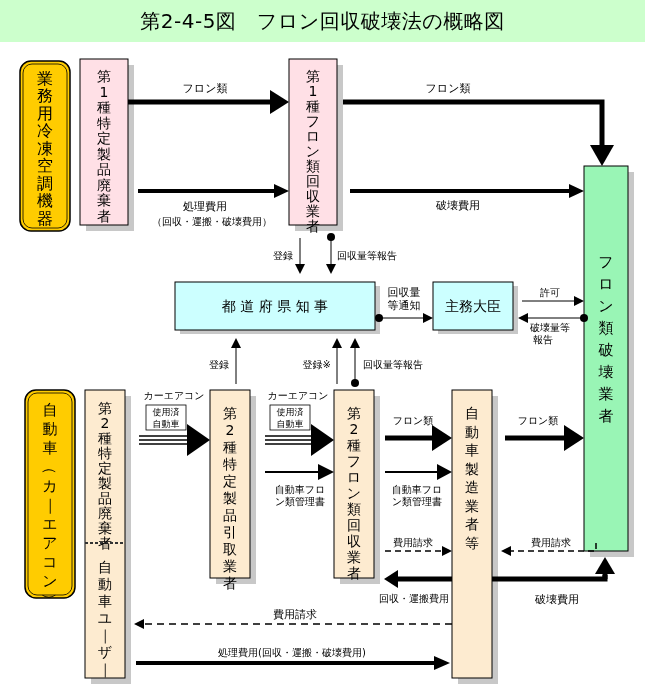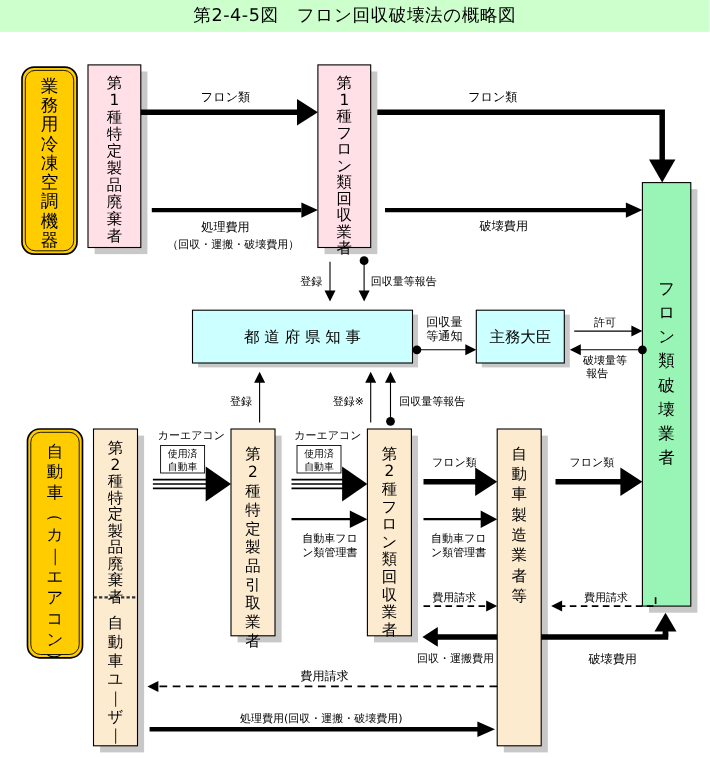--- a/index.html
+++ b/index.html
@@ -1,20 +1,20 @@
 <!DOCTYPE html>
 <html><head>
 <meta charset="utf-8">
 <style>
   html, body { margin:0; padding:0; background:#ffffff; }
   body { width:645px; height:689px; position:relative; overflow:hidden;
          font-family:"DejaVu Sans", "Liberation Sans", sans-serif; color:#000; }
-  .title-bar { position:absolute; left:0; top:0; width:645px; height:29px;
+  .title-bar { position:absolute; left:0; top:0; width:645px; height:42px;
                background:#ccffcc; display:flex; align-items:center; justify-content:center;
-               font-size:16px; letter-spacing:0.5px; }
+               font-size:20px; letter-spacing:0.5px; }
   svg { position:absolute; left:0; top:0; }
   .lbl { font-size:11px; }
   .lbl-s { font-size:10px; }
 </style>
 </head>
 <body>
 
 <div class="title-bar">第2-4-5図　フロン回収破壊法の概略図</div>
 
 <svg id="diagram" width="645" height="689" viewBox="0 0 645 689">

